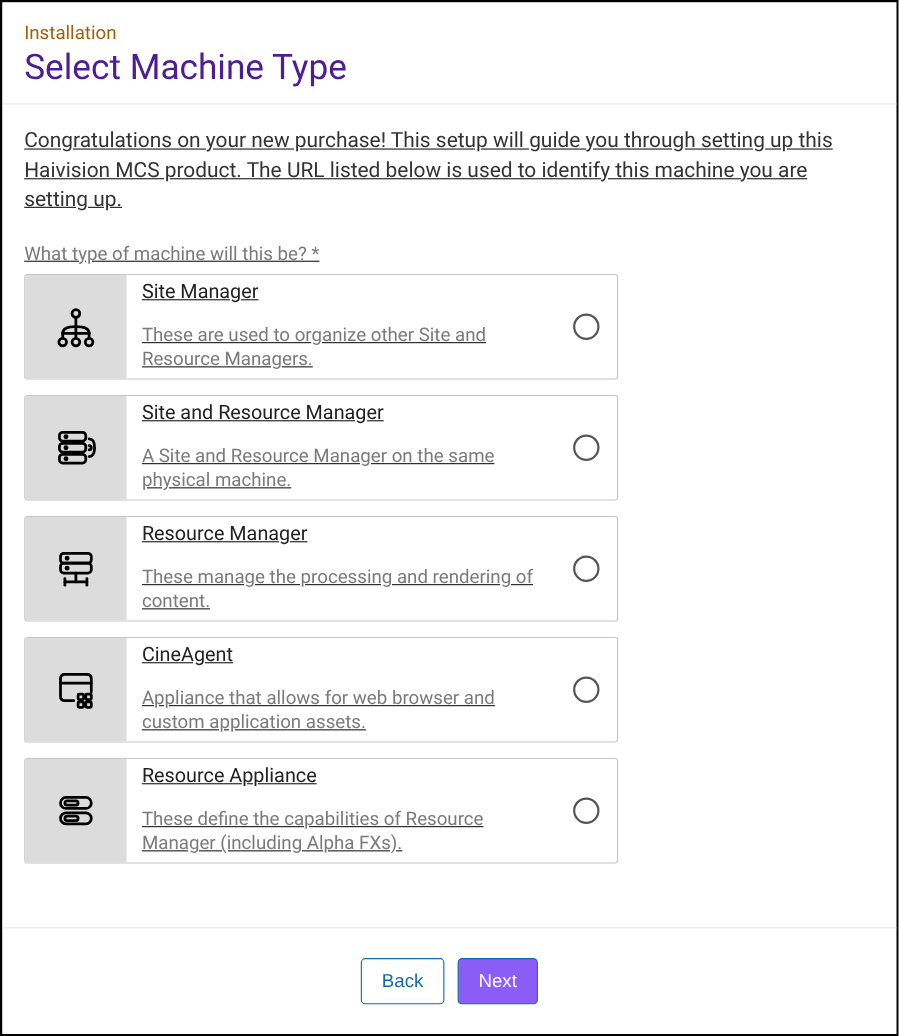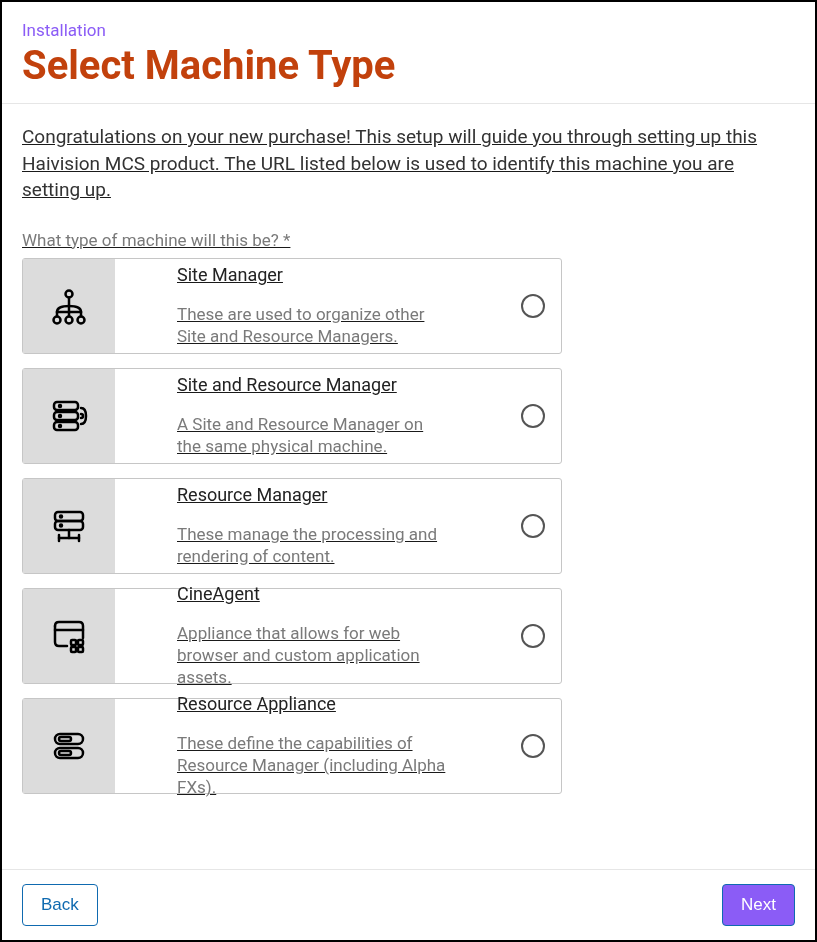--- a/index.html
+++ b/index.html
@@ -17,27 +17,27 @@
       display: flex;
       flex-direction: column;
       background: #fff;
     }
     .header {
       padding: 18px 20px 14px 20px;
       border-bottom: 1px solid #e6e6e6;
     }
     .breadcrumb {
       font-size: 17px;
-      color: #8b5cf6;
+      color: #a16207;
       margin-bottom: 2px;
     }
     .title {
-      font-size: 40px;
-      font-weight: 700;
-      color: #c2410c;
+      font-size: 32px;
+      font-weight: 400;
+      color: #4c1d95;
     }
     .body {
       padding: 20px 20px 10px 20px;
       flex: 1;
       overflow-y: auto;
       text-decoration: underline;
     }
     .intro {
       font-size: 19px;
       color: #333;
@@ -56,21 +56,20 @@
       width: 540px;
     }
     .option {
       display: flex;
       align-items: stretch;
       border: 1px solid #c6c6c6;
       border-radius: 3px;
       height: 96px;
       cursor: pointer;
       background: #fff;
-      gap: 48px;
     }
     .option .iconbox {
       width: 92px;
       background: #dcdcdc;
       display: flex;
       align-items: center;
       justify-content: center;
       flex-shrink: 0;
     }
     .option .iconbox svg {
@@ -104,23 +103,23 @@
     }
     .option .radio .circle {
       width: 24px;
       height: 24px;
       border: 2px solid #555;
       border-radius: 50%;
     }
     .footer {
       border-top: 1px solid #e6e6e6;
       display: flex;
-      justify-content: space-between;
+      justify-content: center;
       gap: 12px;
-      padding: 14px 20px;
+      padding: 27px 20px;
     }
     .btn {
       font-size: 17px;
       padding: 10px 18px;
       border-radius: 4px;
       cursor: pointer;
       min-width: 70px;
       text-align: center;
     }
     .btn-back {

